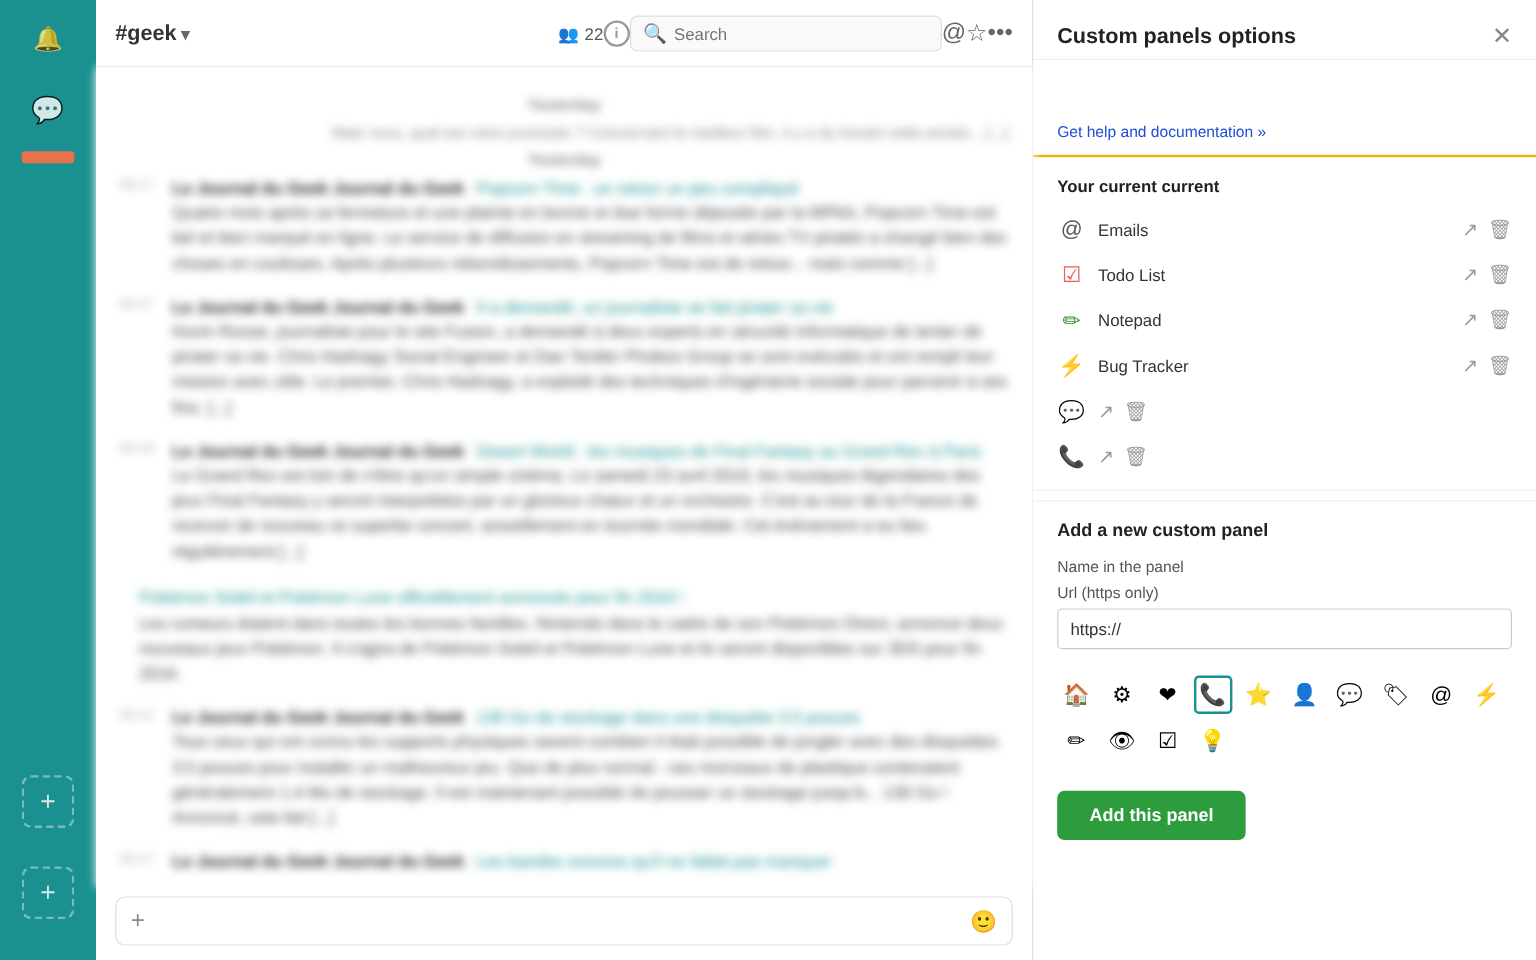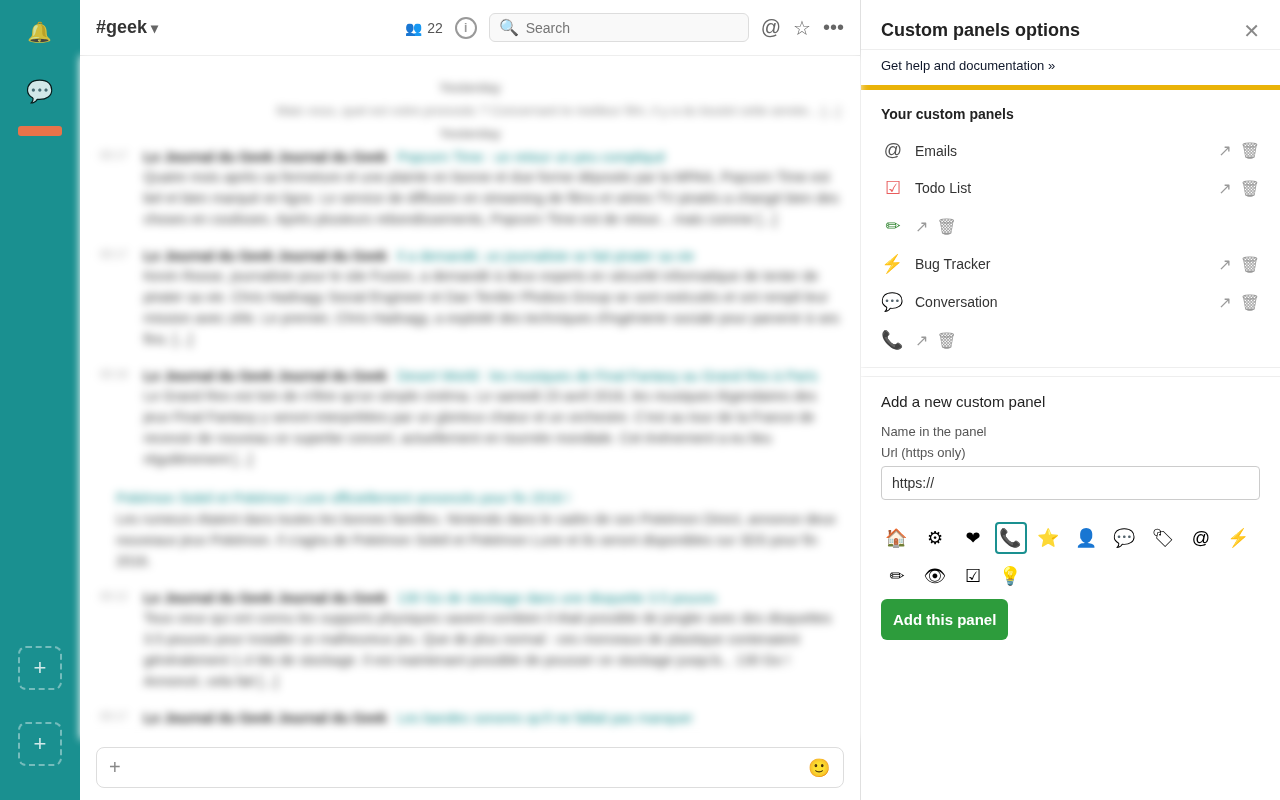--- a/index.html
+++ b/index.html
@@ -59,21 +59,20 @@
       height: 800px;
     }
 
     
     .topbar {
       display: flex;
       align-items: center;
       padding: 0 16px;
       height: 56px;
       border-bottom: 1px solid #e0e0e0;
-      gap: 12px;
       background: #fff;
     }
     .channel-name {
       font-size: 18px;
       font-weight: 700;
       color: #333;
       display: flex;
       align-items: center;
       gap: 4px;
     }
@@ -191,25 +190,26 @@
       color: #222;
     }
     .panel-close {
       font-size: 20px;
       color: #888;
       cursor: pointer;
       line-height: 1;
     }
     .panel-help-link {
       font-size: 13px;
-      color: #0f172a;
+      color: #1d4ed8;
       text-decoration: none;
       padding: 8px 20px 12px;
       display: block;
-      border-bottom: 5px solid #eab308;
+      border-bottom: 2px solid #eab308;
+      margin-top: 44px;
     }
 
     .section-title {
       font-size: 14px;
       font-weight: 700;
       color: #222;
       padding: 16px 20px 10px;
     }
 
     .panel-item {
@@ -237,21 +237,21 @@
       margin: 8px 0;
     }
 
     
     .add-panel-section {
       padding: 16px 20px;
       border-top: 1px solid #eee;
     }
     .add-panel-title {
       font-size: 15px;
-      font-weight: 400;
+      font-weight: 700;
       color: #222;
       margin-bottom: 14px;
     }
     .field-label {
       font-size: 13px;
       color: #555;
       margin-bottom: 6px;
       font-weight: 500;
     }
     .text-input {
@@ -281,25 +281,25 @@
     }
     .icon-picker-item.selected {
       border-color: #1a9090;
     }
 
     .add-panel-btn {
       background: #2d9c3c;
       color: #fff;
       border: none;
       border-radius: 6px;
-      padding: 12px 12px;
+      padding: 12px 27px;
       font-size: 15px;
       font-weight: 600;
       cursor: pointer;
-      margin-top: 7px;
+      margin-top: 26px;
       display: inline-block;
     }
   </style>
 </head>
 <body>
 
 <div class="sidebar">
   <div class="sidebar-bell">🔔</div>
   <div class="sidebar-channel-btn">💬</div>
   <div class="sidebar-orange"></div>
@@ -410,21 +410,21 @@
 
 <div class="right-panel">
 
   <div class="panel-header">
     <span class="panel-title">Custom panels options</span>
     <span class="panel-close">✕</span>
   </div>
 
   <a class="panel-help-link">Get help and documentation »</a>
 
-  <div class="section-title">Your custom panels</div>
+  <div class="section-title">Your current current</div>
 
   <div class="panel-item">
     <span class="panel-item-icon" style="color:#555;">@</span>
     <span class="panel-item-label">Emails</span>
     <div class="panel-item-actions">
       <span class="panel-item-action" title="Open">↗</span>
       <span class="panel-item-action" title="Delete">🗑</span>
     </div>
   </div>
 
@@ -432,38 +432,38 @@
     <span class="panel-item-icon" style="color:#e85d5d;">☑</span>
     <span class="panel-item-label">Todo List</span>
     <div class="panel-item-actions">
       <span class="panel-item-action">↗</span>
       <span class="panel-item-action">🗑</span>
     </div>
   </div>
 
   <div class="panel-item">
     <span class="panel-item-icon" style="color:#3a8a3a;">✏</span>
+    <span class="panel-item-label">Notepad</span>
     <div class="panel-item-actions">
       <span class="panel-item-action">↗</span>
       <span class="panel-item-action">🗑</span>
     </div>
   </div>
 
   <div class="panel-item">
     <span class="panel-item-icon" style="color:#e8c23a;">⚡</span>
     <span class="panel-item-label">Bug Tracker</span>
     <div class="panel-item-actions">
       <span class="panel-item-action">↗</span>
       <span class="panel-item-action">🗑</span>
     </div>
   </div>
 
   <div class="panel-item">
     <span class="panel-item-icon" style="color:#5555cc;">💬</span>
-    <span class="panel-item-label">Conversation</span>
     <div class="panel-item-actions">
       <span class="panel-item-action">↗</span>
       <span class="panel-item-action">🗑</span>
     </div>
   </div>
 
   <div class="panel-item">
     <span class="panel-item-icon" style="color:#333;">📞</span>
     <div class="panel-item-actions">
       <span class="panel-item-action">↗</span>

